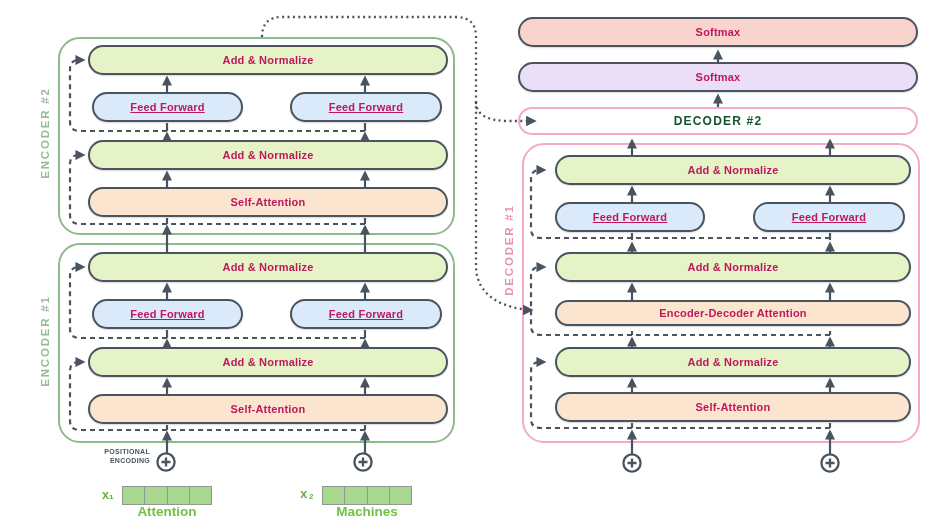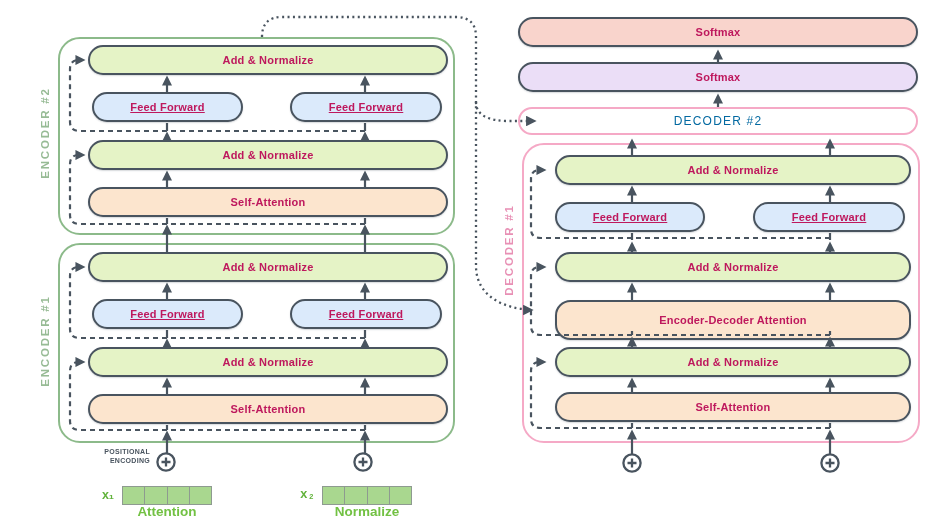--- a/index.html
+++ b/index.html
@@ -15,22 +15,22 @@
     display:flex;align-items:center;justify-content:center;
     font-size:11px;font-weight:600;color:#be185d;letter-spacing:.2px;
     box-shadow:0 1px 1.5px rgba(70,80,95,.22);background:#fff;white-space:nowrap;
   }
   .fill-green{background:#e5f3c6;}
   .fill-blue{background:#dbeafb;text-decoration:underline;}
   .fill-peach{background:#fce5ce;}
   .fill-salmon{background:#f9d4cc;}
   .fill-lavender{background:#ebdef7;}
   .dec2-box{
-    border:2.4px solid #f5a9c6;color:#0369a1;background:#fff;
-    font-size:12px;font-weight:400;letter-spacing:1.2px;box-shadow:none;
+    border:2.4px solid #f5a9c6;color:#14532d;background:#fff;
+    font-size:12px;font-weight:700;letter-spacing:1.2px;box-shadow:none;
   }
   .vlabel{
     position:absolute;width:170px;height:18px;display:flex;align-items:center;justify-content:center;
     font-size:11.5px;font-weight:700;letter-spacing:1.8px;transform:rotate(-90deg);white-space:nowrap;
   }
   .enc-vlabel{color:#97bb95;}
   .dec-vlabel{color:#e890b5;}
   .pos-enc{
     position:absolute;text-align:right;font-size:7px;font-weight:700;color:#49545f;
     line-height:8.5px;letter-spacing:.3px;
@@ -69,21 +69,21 @@
   <div class="box fill-peach layer" style="left:88px;top:394px;width:360px;height:30px;">Self-Attention</div>
 
   <div class="box fill-salmon layer" style="left:518px;top:17px;width:400px;height:30px;">Softmax</div>
   <div class="box fill-lavender layer" style="left:518px;top:62px;width:400px;height:30px;">Softmax</div>
   <div class="box dec2-box layer" style="left:518px;top:107px;width:400px;height:28px;">DECODER #2</div>
 
   <div class="box fill-green layer" style="left:555px;top:155px;width:356px;height:30px;">Add &amp; Normalize</div>
   <div class="box fill-blue layer" style="left:555px;top:202px;width:150px;height:30px;">Feed Forward</div>
   <div class="box fill-blue layer" style="left:753px;top:202px;width:152px;height:30px;">Feed Forward</div>
   <div class="box fill-green layer" style="left:555px;top:252px;width:356px;height:30px;">Add &amp; Normalize</div>
-  <div class="box fill-peach layer" style="left:555px;top:300px;width:356px;height:40px;">Encoder-Decoder Attention</div>
+  <div class="box fill-peach layer" style="left:555px;top:300px;width:356px;height:26px;">Encoder-Decoder Attention</div>
   <div class="box fill-green layer" style="left:555px;top:347px;width:356px;height:30px;">Add &amp; Normalize</div>
   <div class="box fill-peach layer" style="left:555px;top:392px;width:356px;height:30px;">Self-Attention</div>
 
   <div class="pos-enc" style="left:80px;top:448px;width:70px;">
     <div>POSITIONAL</div>
     <div>ENCODING</div>
   </div>
 
   <div class="token-sym" style="left:88px;top:488px;width:26px;">x₁</div>
   <div class="embed" style="left:122px;top:486px;width:90px;height:19px;">
@@ -94,21 +94,21 @@
   </div>
   <div class="token-word" style="left:107px;top:504px;width:120px;">Attention</div>
 
   <div class="token-sym" style="left:289px;top:488px;width:26px;font-family:Liberation Mono, monospace;">x₂</div>
   <div class="embed" style="left:322px;top:486px;width:90px;height:19px;">
     <div class="cell"></div>
     <div class="cell"></div>
     <div class="cell"></div>
     <div class="cell"></div>
   </div>
-  <div class="token-word" style="left:307px;top:504px;width:120px;">Normalize</div>
+  <div class="token-word" style="left:307px;top:504px;width:120px;">Machines</div>
 
   <svg class="wires" width="935" height="531" viewBox="0 0 935 531">
     <defs>
       <marker id="arr" viewBox="0 0 10 10" refX="7.5" refY="5" markerWidth="4.6" markerHeight="4.6" orient="auto">
         <path d="M0,0 L10,5 L0,10 z" fill="#49545f"></path>
       </marker>
     </defs>
 
     <g stroke="#49545f" stroke-width="2.2" fill="none">
 

